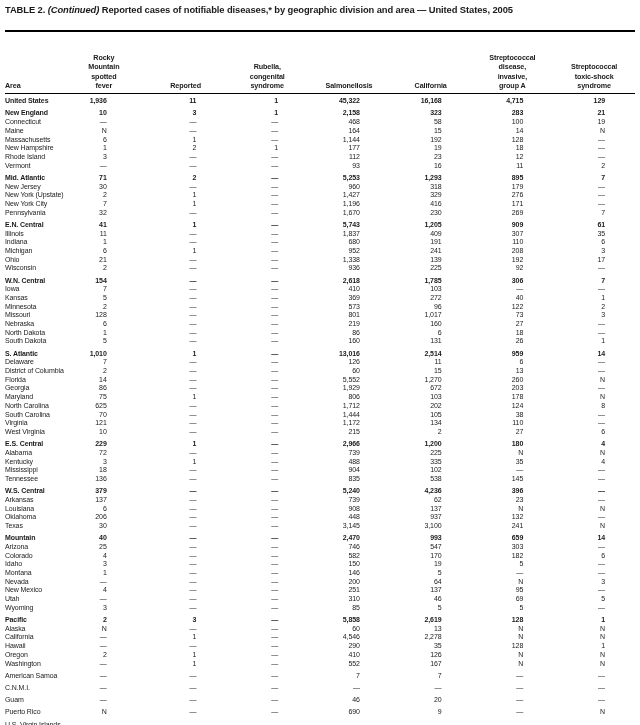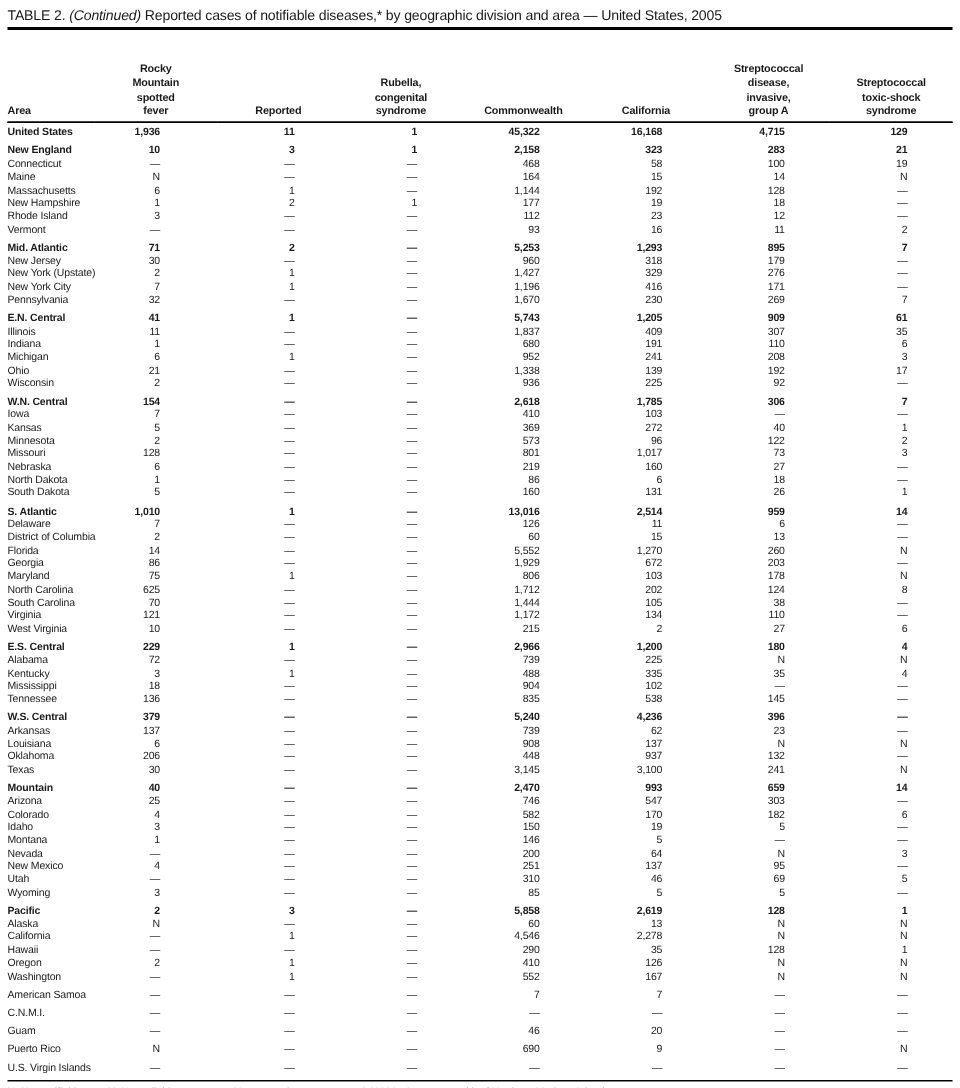--- a/index.html
+++ b/index.html
@@ -7,23 +7,23 @@
     width: 640px; height: 725px;
     background: #ffffff;
     color: #1a1a1a;
     font-family: "Liberation Sans", sans-serif;
     overflow: hidden;
   }
   .page { padding: 4px 5px 0 5px; }
 
   .title {
     font-size: 9.4px;
-    font-weight: normal;
+    font-weight: bold;
     letter-spacing: -0.1px;
-    padding-bottom: 3px;
+    padding-bottom: 15px;
     border-bottom: 2.5px solid #000;
     white-space: nowrap;
   }
   .title .t-cont { font-style: italic; }
 
   table.data-table {
     width: 630px;
     border-collapse: collapse;
     table-layout: fixed;
     margin-top: 1px;
@@ -87,21 +87,21 @@
         <col>
         <col>
         <col>
     </colgroup>
     <thead>
       <tr id="header-row">
           <th class="area">Area</th>
           <th>Rocky<br>Mountain<br>spotted<br>fever</th>
           <th>Reported</th>
           <th>Rubella,<br>congenital<br>syndrome</th>
-          <th>Commonwealth</th>
+          <th>Salmonellosis</th>
           <th>California</th>
           <th>Streptococcal<br>disease,<br>invasive,<br>group A</th>
           <th>Streptococcal<br>toxic-shock<br>syndrome</th>
         </tr>
     </thead>
     <tbody id="table-body">
         <tr class="division">
           <td class="area">United States</td>
           <td class="val">1,936</td>
           <td class="val">11</td>

